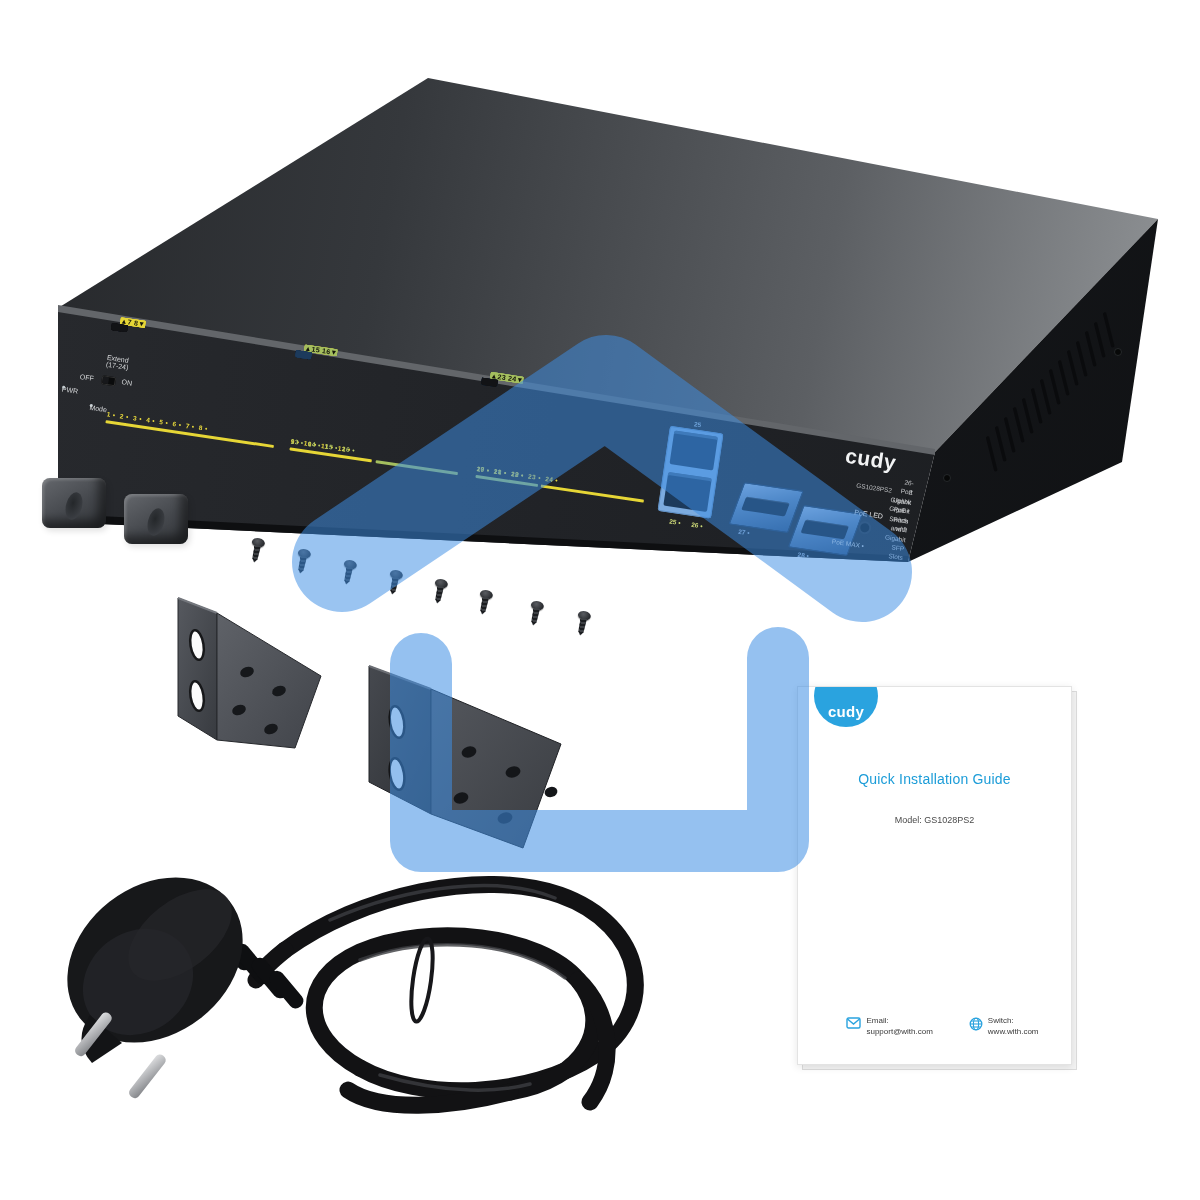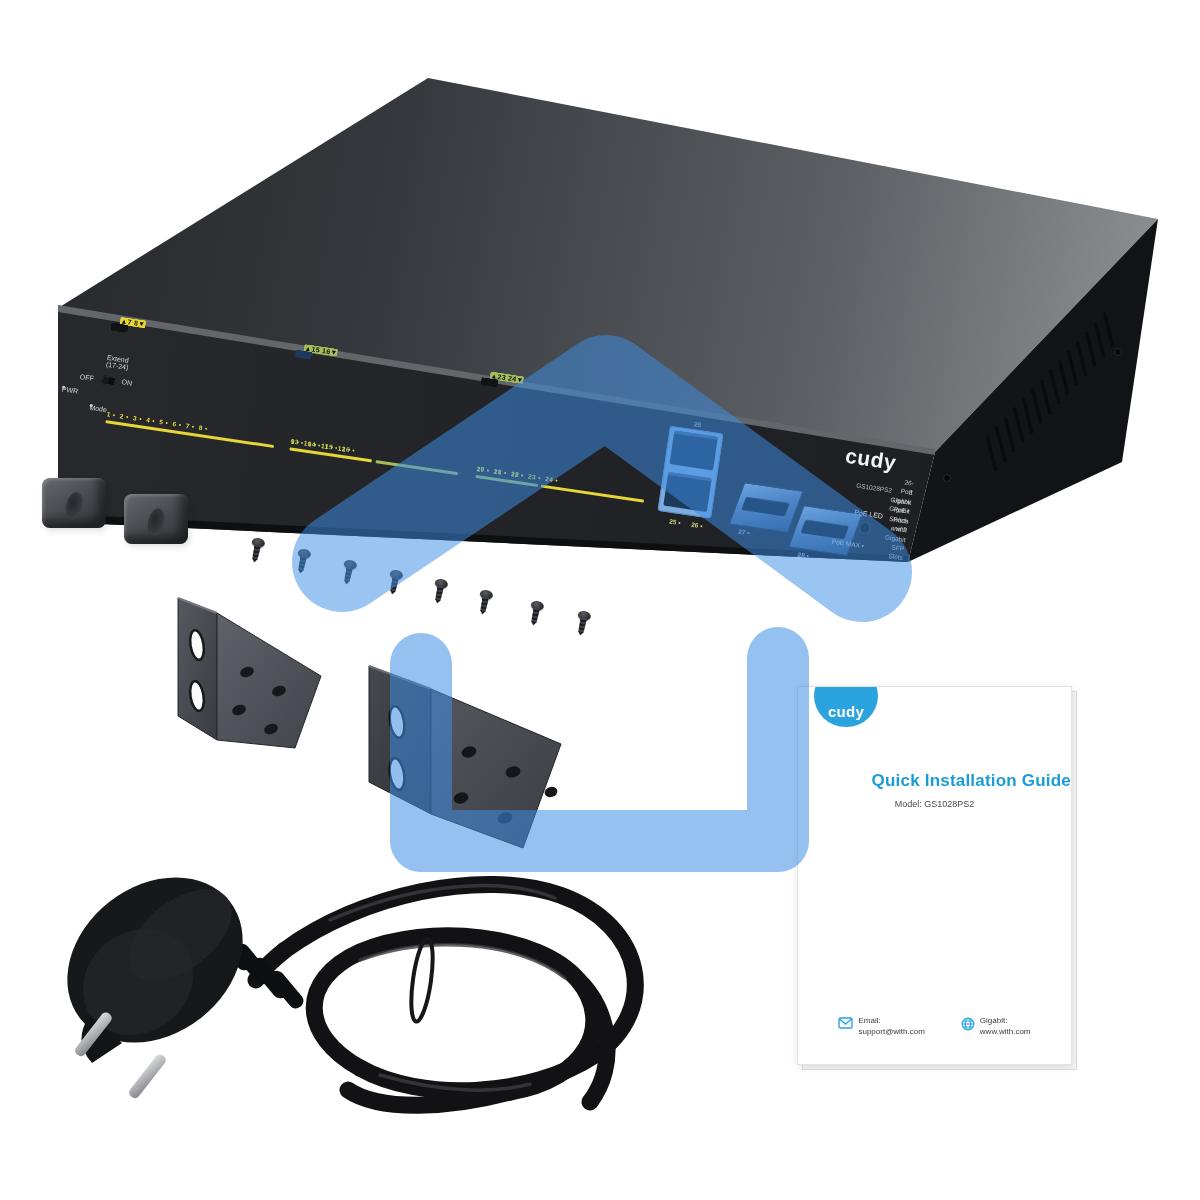--- a/index.html
+++ b/index.html
@@ -100,24 +100,24 @@
     background:repeating-linear-gradient(180deg,#3c3f43 0 2px,#1b1d20 2px 4px);
     clip-path:polygon(0 0,100% 0,88% 78%,50% 100%,12% 78%);}
 
   
   #guide-back{left:802px;top:691px;width:273px;height:377px;background:#f3f3f3;border:1px solid #dcdcdc;}
   #guide{left:797px;top:686px;width:273px;height:377px;background:#ffffff;border:1px solid #e3e3e3;
     box-shadow:0 2px 8px rgba(0,0,0,.10);overflow:hidden;}
   #guide-badge{position:absolute;left:16px;top:-22px;width:64px;height:62px;border-radius:50%;background:#2aa3df;
     display:flex;align-items:flex-end;justify-content:center;padding-bottom:7px;box-sizing:border-box;
     color:#fff;font-size:15px;font-weight:bold;letter-spacing:.3px;}
-  #guide-title{position:absolute;left:0;top:84px;width:100%;text-align:right;color:#1b9cd8;
-    font-size:17px;font-weight:bold;letter-spacing:.2px;}
-  #guide-model{position:absolute;left:0;top:112px;width:100%;text-align:center;color:#4a4a4a;font-size:9px;}
-  #guide-footer{position:absolute;left:0;bottom:26px;width:100%;display:flex;justify-content:center;gap:36px;
+  #guide-title{position:absolute;left:0;top:84px;width:100%;text-align:center;color:#1b9cd8;
+    font-size:14px;font-weight:normal;letter-spacing:.2px;}
+  #guide-model{position:absolute;left:0;top:128px;width:100%;text-align:center;color:#4a4a4a;font-size:9px;}
+  #guide-footer{position:absolute;left:8px;bottom:26px;width:100%;display:flex;justify-content:center;gap:36px;
     font-size:8px;color:#3a3a3a;line-height:1.35;margin-top:12px;}
   .gf-item{display:flex;gap:5px;align-items:flex-start;}
   .gf-item svg{margin-top:1px;}
 
   
   #overlay{left:0;top:0;pointer-events:none;}
 </style>
 </head>
 <body>
 
@@ -425,21 +425,21 @@
       </div>
       <div class="gf-item">
         <svg width="14" height="14" viewBox="0 0 14 14">
           <circle cx="7" cy="7" r="5.8" fill="none" stroke="#2aa3df" stroke-width="1.3"></circle>
           <ellipse cx="7" cy="7" rx="2.6" ry="5.8" fill="none" stroke="#2aa3df" stroke-width="1.1"></ellipse>
           <line x1="1.2" y1="7" x2="12.8" y2="7" stroke="#2aa3df" stroke-width="1.1"></line>
           <line x1="2" y1="4" x2="12" y2="4" stroke="#2aa3df" stroke-width="1.1"></line>
           <line x1="2" y1="10" x2="12" y2="10" stroke="#2aa3df" stroke-width="1.1"></line>
         </svg>
         <div>
-          <span>Gigabit:</span><br>
+          <span>Switch:</span><br>
           <span>www.with.com</span>
         </div>
       </div>
     </div>
   </div>
 
   <svg id="overlay" class="abs" width="1200" height="1200" viewBox="0 0 1200 1200">
     <path d="M342,562 L606,385 L862,572" fill="none" stroke="#3E8EE4" stroke-opacity="0.52" stroke-width="100" stroke-linecap="round" stroke-linejoin="round"></path>
     <path d="M421,664 L421,841 L778,841 L778,658" fill="none" stroke="#3E8EE4" stroke-opacity="0.55" stroke-width="62" stroke-linecap="round" stroke-linejoin="round"></path>
   </svg>

